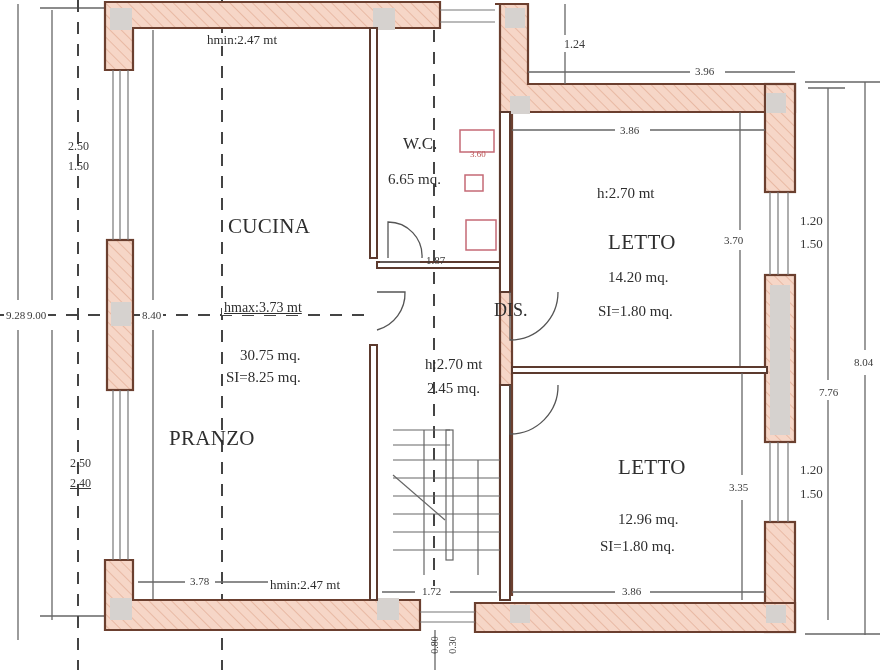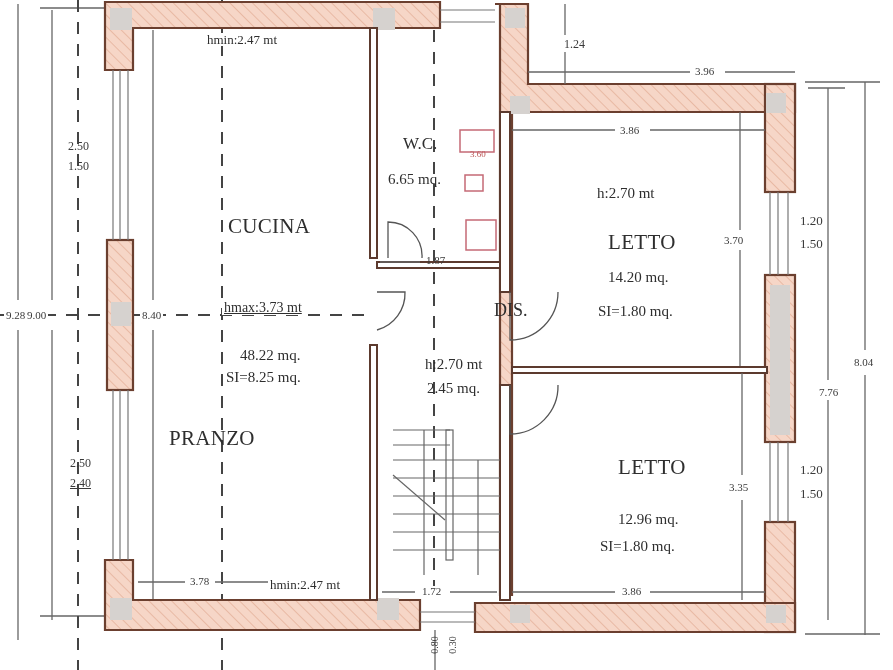--- a/index.html
+++ b/index.html
@@ -150,21 +150,21 @@
       <line x1="215" y1="582" x2="280" y2="582"></line>
     <line x1="382" y1="592" x2="415" y2="592"></line>
       <line x1="450" y1="592" x2="497" y2="592"></line>
     <line x1="380" y1="262" x2="420" y2="262"></line>
     <line x1="435" y1="630" x2="435" y2="670"></line>
   </g>
 </svg>
 
 <div class="lbl room" style="left:228px;top:216px;">CUCINA</div>
 <div class="lbl area bg-white" style="left:222px;top:301px;font-size:14px;text-decoration:underline;">hmax:3.73 mt</div>
-<div class="lbl area" style="left:240px;top:348px;">48.22 mq.</div>
+<div class="lbl area" style="left:240px;top:348px;">30.75 mq.</div>
 <div class="lbl area" style="left:226px;top:370px;">SI=8.25 mq.</div>
 <div class="lbl area bg-white" style="left:205px;top:33px;font-size:13px;">hmin:2.47 mt</div>
 <div class="lbl area bg-white" style="left:268px;top:578px;font-size:13px;">hmin:2.47 mt</div>
 <div class="lbl room" style="left:169px;top:428px;">PRANZO</div>
 
 <div class="lbl area" style="left:403px;top:135px;font-size:17px;">W.C.</div>
 <div class="lbl area" style="left:388px;top:172px;">6.65 mq.</div>
 
 <div class="lbl area" style="left:454px;top:301px;font-size:18px;margin-left:40px;">DIS.</div>
 <div class="lbl area" style="left:425px;top:357px;">h:2.70 mt</div>

